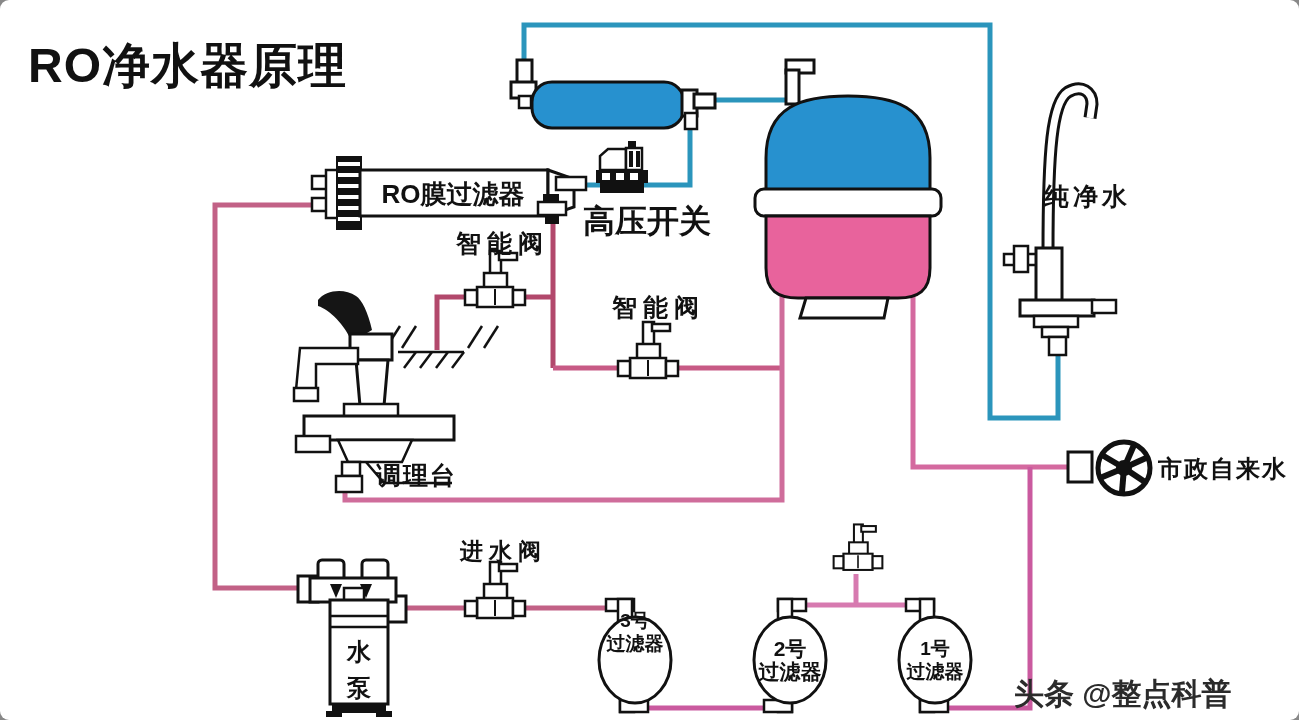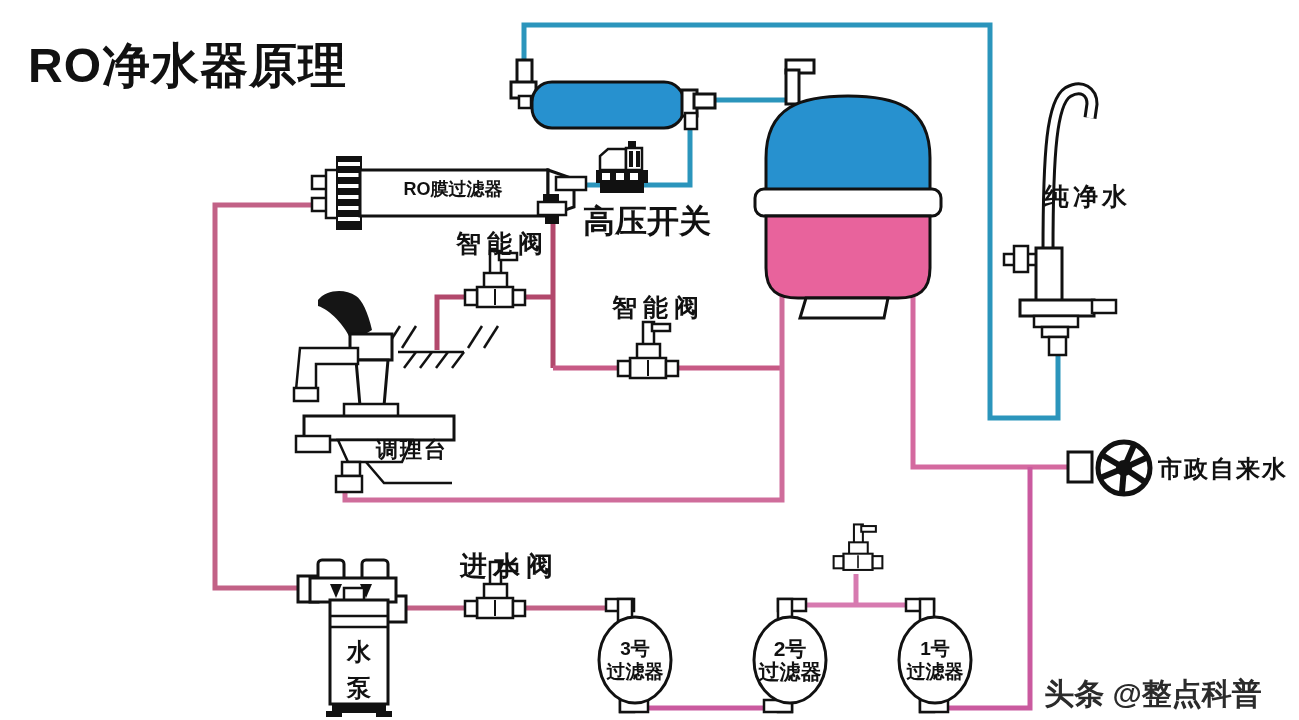--- a/index.html
+++ b/index.html
@@ -1,22 +1,22 @@
 <!DOCTYPE html>
 <html><head>
 <meta charset="utf-8">
 <style>
   html,body{margin:0;padding:0;background:#888;}
   #stage{position:relative;width:1299px;height:720px;background:#ffffff;overflow:hidden;
-         font-family:"Liberation Sans","DejaVu Sans",sans-serif;}
+         font-family:"Liberation Sans","DejaVu Sans",sans-serif;border-radius:9px;}
   #pipes-and-parts{position:absolute;left:0;top:0;z-index:1;}
   .lbl{position:absolute;z-index:3;color:#111;font-weight:bold;white-space:nowrap;}
   .lbl.center{text-align:center;}
   #title{left:28px;top:34px;font-size:48px;letter-spacing:1px;}
-  #watermark{left:1014px;top:674px;width:278px;text-align:center;font-size:30px;color:#2b2b2b;}
+  #watermark{left:1014px;top:674px;width:278px;text-align:left;font-size:30px;color:#2b2b2b;}
   .two-line{white-space:normal;line-height:1.12;text-align:center;}
 </style>
 </head>
 <body>
 
 <div id="stage">
 
 <svg id="pipes-and-parts" width="1299" height="720" viewBox="0 0 1299 720">
   <defs>
     <symbol id="sym-valve" viewBox="0 0 64 62">
@@ -206,43 +206,43 @@
     <rect x="920" y="599" width="14" height="22" fill="#fff" stroke="#111" stroke-width="2.5"></rect>
     <rect x="920" y="690" width="14" height="22" fill="#fff" stroke="#111" stroke-width="2.5"></rect>
     <rect x="920" y="700" width="28" height="12" fill="#fff" stroke="#111" stroke-width="2.5"></rect>
     <ellipse cx="935" cy="660" rx="36" ry="43" fill="#fff" stroke="#111" stroke-width="3"></ellipse>
   </g>
 </svg>
 
 <div class="lbl" id="title">RO净水器原理</div>
 
 
-<div class="lbl center" style="left:362px;top:177px;width:182px;font-size:18px;">RO膜过滤器</div>
+<div class="lbl center" style="left:362px;top:177px;width:182px;font-size:26px;">RO膜过滤器</div>
 
 <div class="lbl" style="left:583px;top:200px;font-size:32px;">高压开关</div>
 
 <div class="lbl" style="left:456px;top:227px;font-size:25px;letter-spacing:6px;">智能阀</div>
 
 <div class="lbl" style="left:612px;top:291px;font-size:25px;letter-spacing:6px;">智能阀</div>
 
 <div class="lbl" style="left:1044px;top:180px;font-size:25px;letter-spacing:4px;">纯净水</div>
 
 <div class="lbl" style="left:1158px;top:453px;font-size:24px;letter-spacing:2px;">市政自来水</div>
 
-<div class="lbl" style="left:460px;top:548px;font-size:27px;letter-spacing:6px;">进水阀</div>
-
-<div class="lbl" style="left:376px;top:435px;font-size:22px;letter-spacing:2px;">调理台</div>
+<div class="lbl" style="left:460px;top:536px;font-size:23px;letter-spacing:6px;">进水阀</div>
+
+<div class="lbl" style="left:376px;top:459px;font-size:25px;letter-spacing:2px;">调理台</div>
 
 
 <div class="lbl two-line" style="left:342px;top:634px;width:34px;font-size:24px;line-height:36px;">
   <span>水</span><br>
   <span>泵</span>
 </div>
 
-<div class="lbl two-line" style="left:603px;top:637px;width:64px;font-size:19px;line-height:23px;">
+<div class="lbl two-line" style="left:603px;top:609px;width:64px;font-size:19px;line-height:23px;">
   <span>3号</span><br>
   <span>过滤器</span>
 </div>
 
 <div class="lbl two-line" style="left:758px;top:637px;width:64px;font-size:21px;line-height:23px;">
   <span>2号</span><br>
   <span>过滤器</span>
 </div>
 
 <div class="lbl two-line" style="left:903px;top:637px;width:64px;font-size:19px;line-height:23px;">

